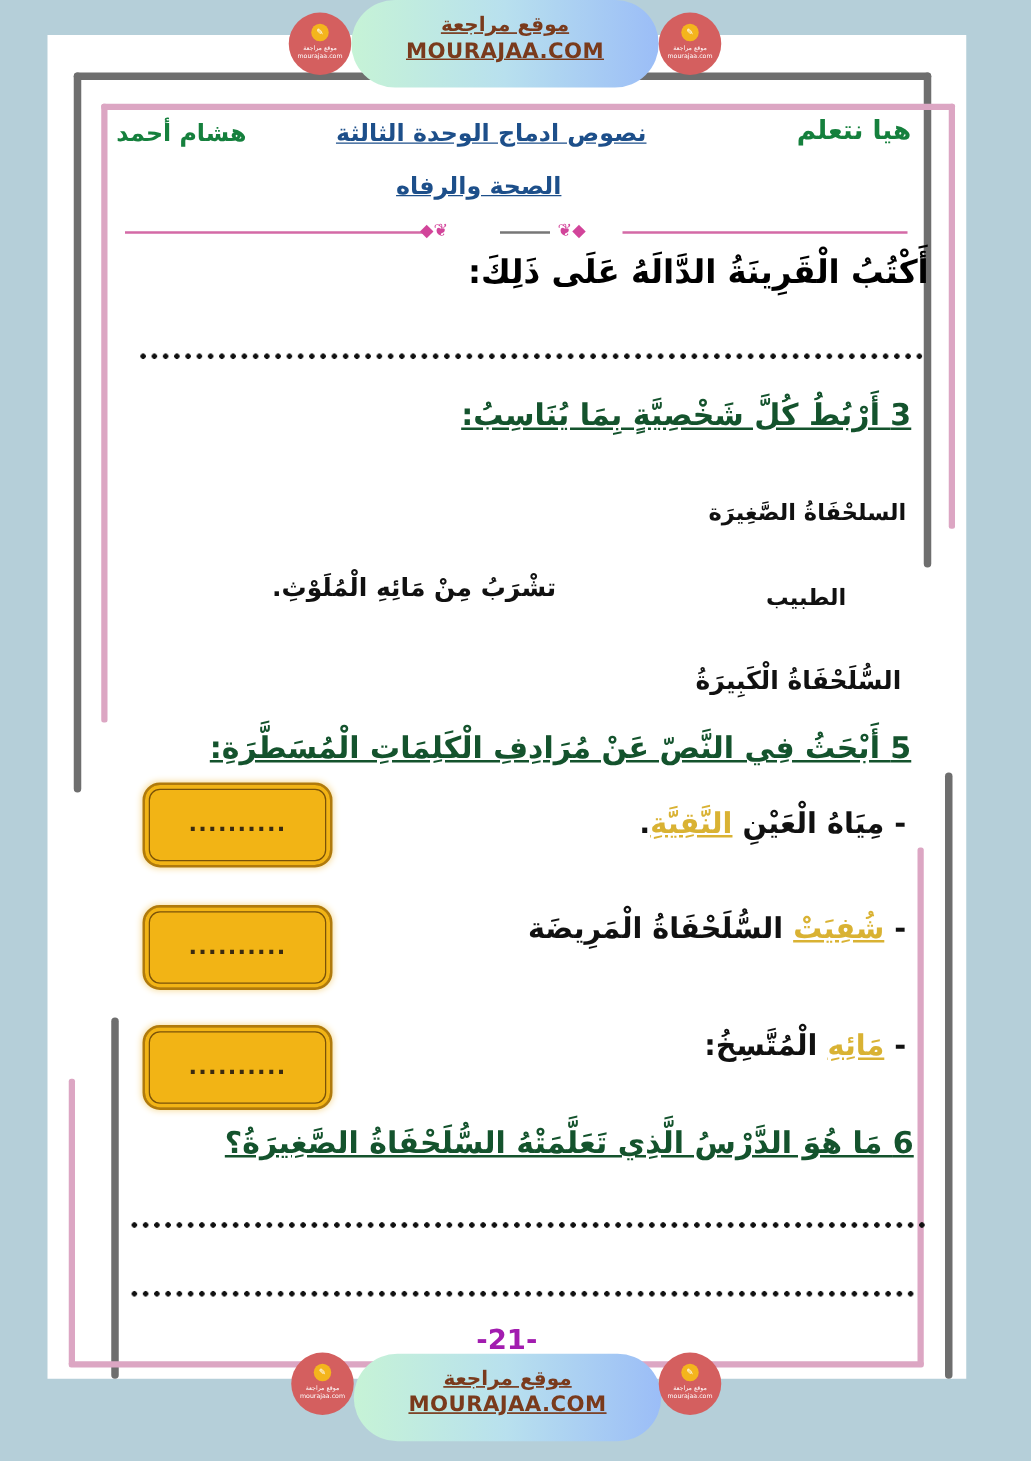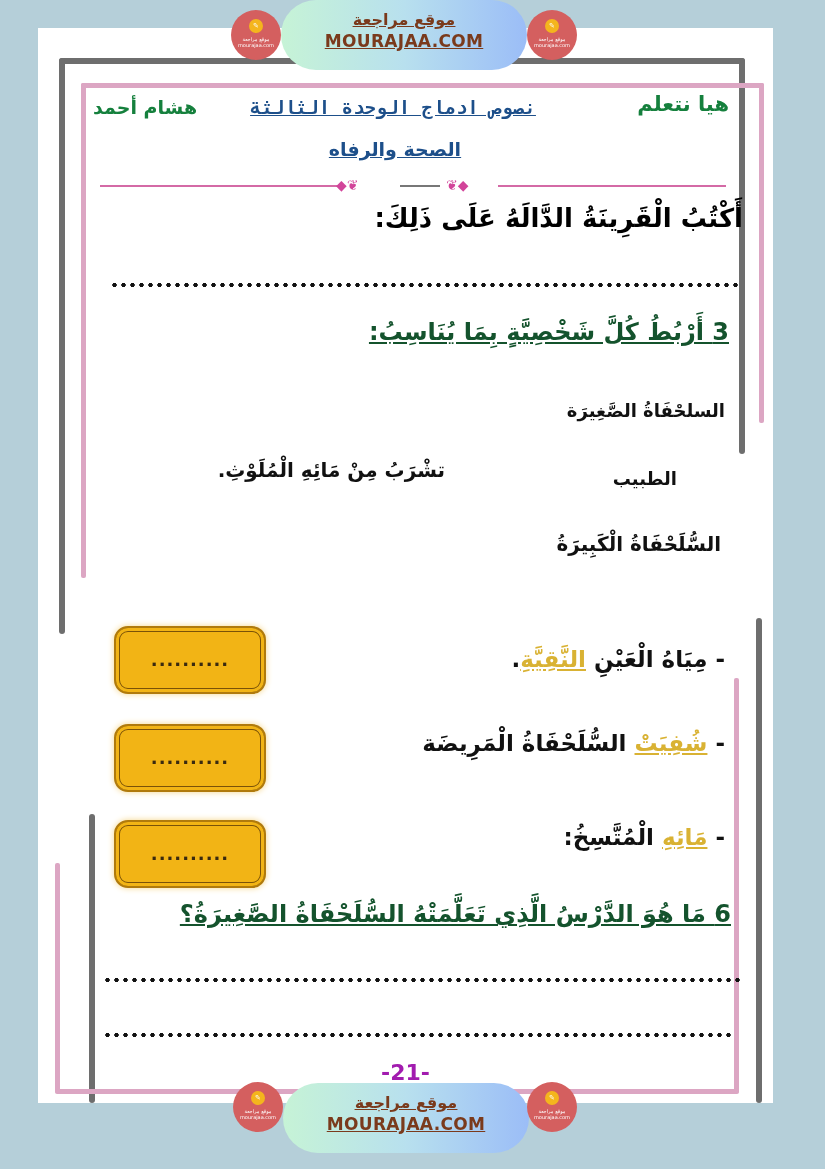--- a/index.html
+++ b/index.html
@@ -110,42 +110,43 @@
 
   <div class="p" style="left:43px; top:55px; width:683px; height:5px;"></div>
   <div class="p" style="left:43px; top:55px; width:5px; height:495px;"></div>
   <div class="p" style="left:721px; top:55px; width:5px; height:340px;"></div>
 
   <div class="p" style="left:696px; top:650px; width:5px; height:415px;"></div>
   <div class="p" style="left:17px; top:835px; width:5px; height:230px;"></div>
   <div class="p" style="left:17px; top:1061px; width:684px; height:5px;"></div>
 
   <div class="txt hdr" style="right:44px; top:64px;">هيا نتعلم</div>
-  <div class="txt title" style="left:210px; top:68px; width:290px;font-family:Liberation Mono, monospace;">نصوص ادماج الوحدة الثالثة</div>
-  <div class="txt title" style="left:212px; top:110px; width:290px;">الصحة والرفاه</div>
+  <div class="txt title" style="left:210px; top:68px; width:290px;">نصوص ادماج الوحدة الثالثة</div>
+  <div class="txt title" style="left:200px; top:110px; width:290px;">الصحة والرفاه</div>
   <div class="txt hdr" style="left:55px; top:68px; font-size:19px;">هشام أحمد</div>
 
   <div class="divider" style="left:62px; top:157px; width:240px;"></div>
   <div class="divider" style="left:362px; top:157px; width:40px; background:#777;"></div>
   <div class="divider" style="left:460px; top:157px; width:228px;"></div>
   <div class="orn" style="left:298px; top:150px;">◆❦</div>
   <div class="orn" style="left:408px; top:150px;">❦◆</div>
 
   <div class="txt gold" style="right:30px; top:175px;">أَكْتُبُ الْقَرِينَةُ الدَّالَهُ عَلَى ذَلِكَ:</div>
   <div class="dots" style="left:72px; top:254px; width:628px;"></div>
 
   <div class="txt q" style="right:44px; top:290px;">3 أَرْبُطُ كُلَّ شَخْصِيَّةٍ بِمَا يُنَاسِبُ:</div>
 
   <div class="txt body-t" style="right:48px; top:372px; font-size:18px;">السلحْفَاةُ الصَّغِيرَة</div>
 
   <div class="txt body-t" style="right:96px; top:440px; font-size:18px;">الطبيب</div>
   <div class="txt body-t" style="right:328px; top:430px;">تشْرَبُ مِنْ مَائِهِ الْمُلَوْثِ.</div>
 
   <div class="txt body-t" style="right:52px; top:504px;">السُّلَحْفَاةُ الْكَبِيرَةُ</div>
 
+  <div class="txt q" style="right:44px; top:556px;">5 أَبْحَثُ فِي النَّصّ عَنْ مُرَادِفِ الْكَلِمَاتِ الْمُسَطَّرَةِ:</div>
 
   <div class="txt body-t" style="right:48px; top:618px; font-size:23px;">
     <span>-</span>
     <span>مِيَاهُ الْعَيْنِ </span><span class="hl">النَّقِيَّةِ</span><span>.</span>
   </div>
   <div class="answer-box" style="left:76px; top:598px;">..........</div>
 
   <div class="txt body-t" style="right:48px; top:702px; font-size:23px;">
     <span>-</span>
     <span class="hl">شُفِيَتْ</span><span> السُّلَحْفَاةُ الْمَرِيضَة</span>

